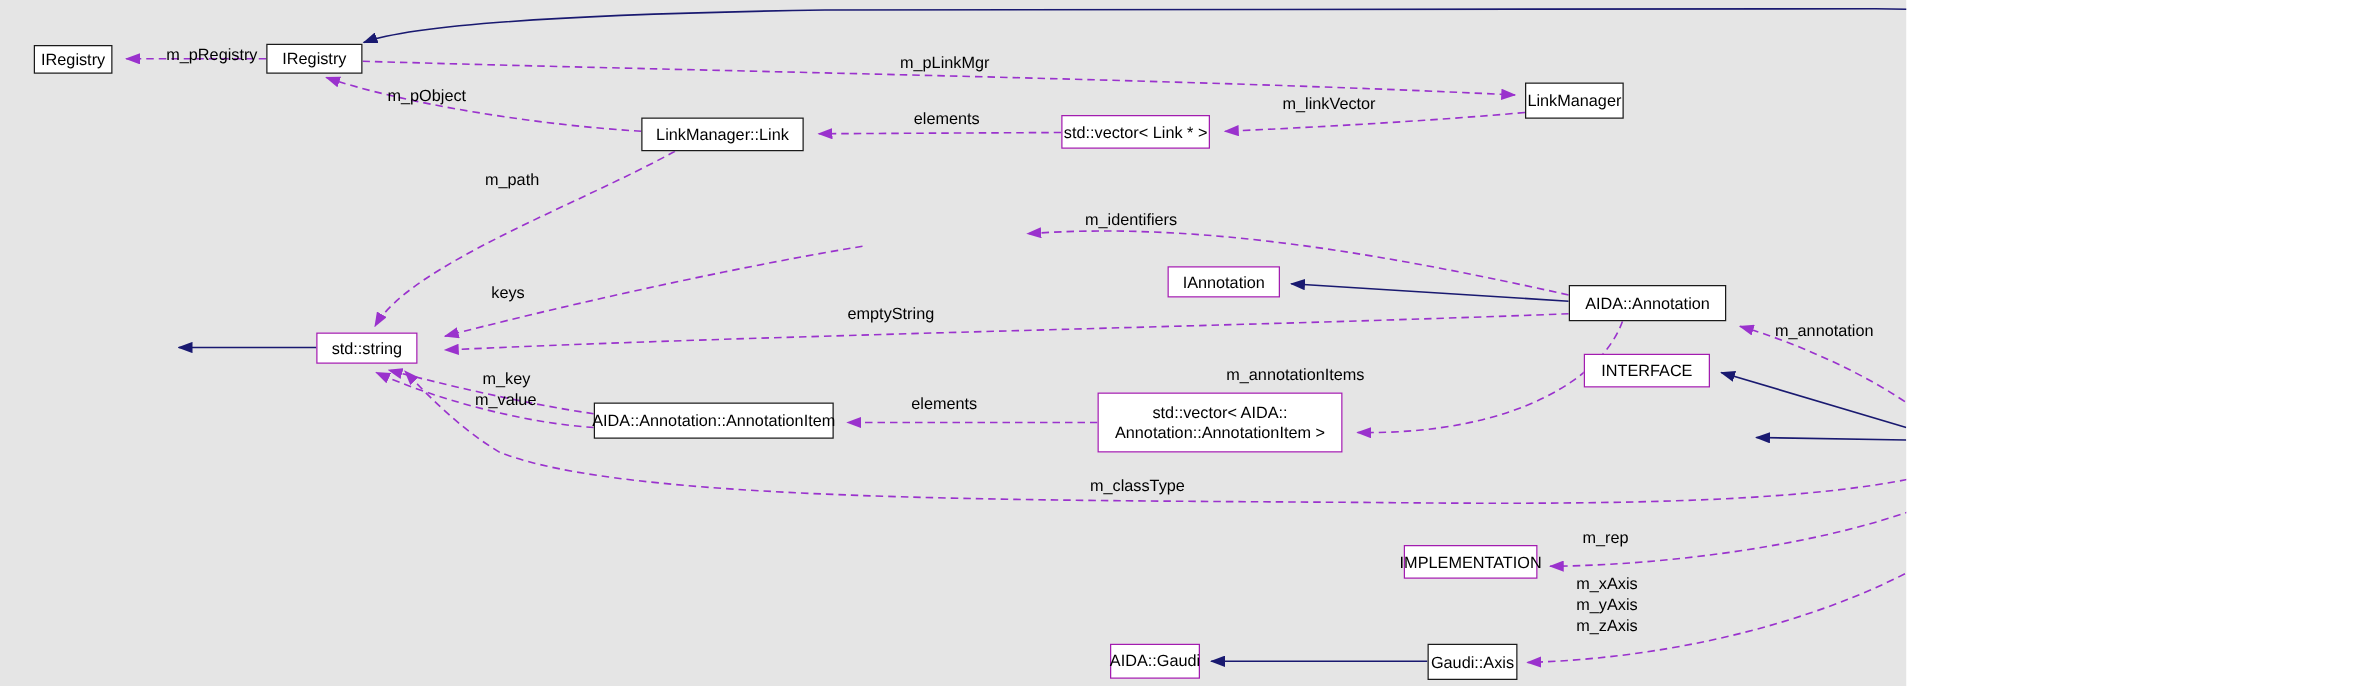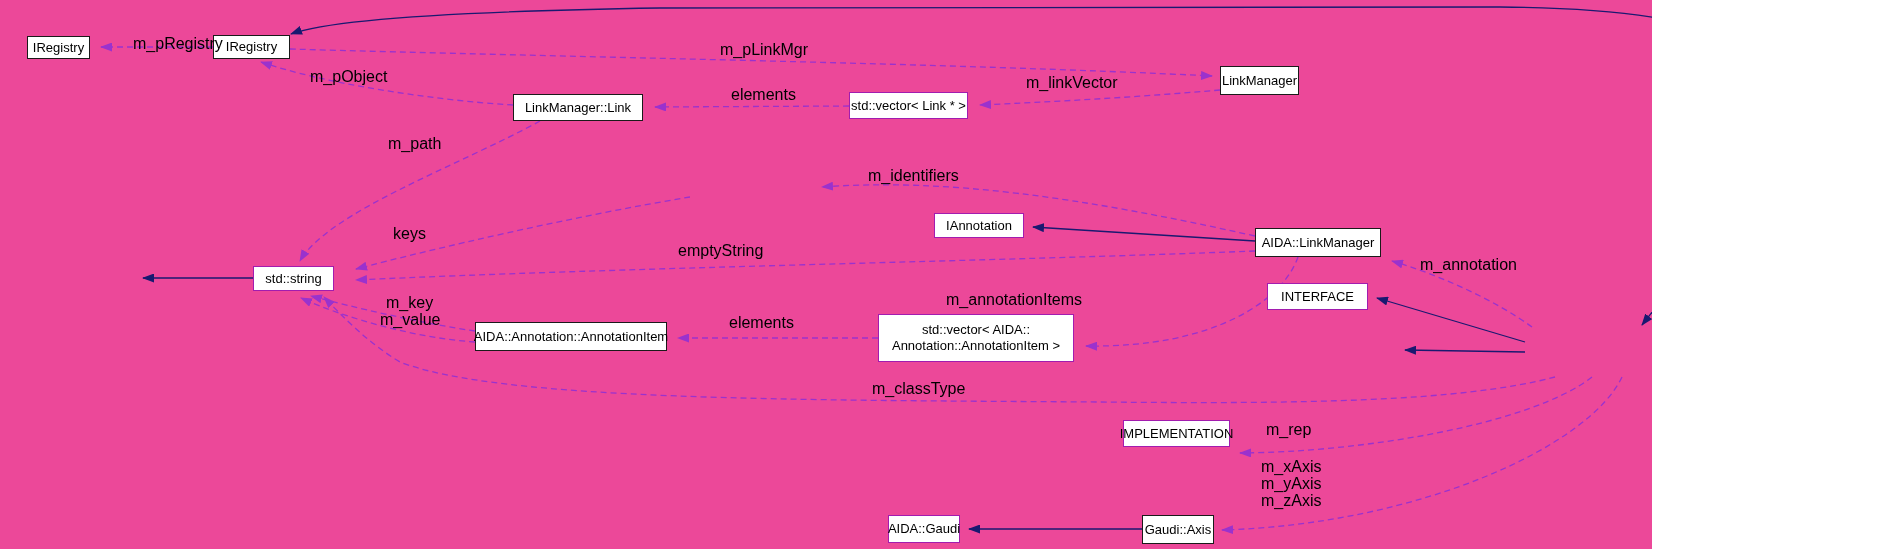--- a/index.html
+++ b/index.html
@@ -1,38 +1,38 @@
 <!DOCTYPE html>
 <html><head>
 <meta charset="utf-8">
 <style>
   html,body{margin:0;padding:0;background:#ffffff;}
   #canvas{
     position:relative;
-    width:1652px;height:549px;
-    background:#ec4899;
+    width:1525px;height:549px;
+    background:#e5e5e5;
     font-family:"Liberation Sans","DejaVu Sans",sans-serif;
     overflow:hidden;
   }
   #edges{position:absolute;left:0;top:0;width:1893px;height:549px;}
   .node{
     position:absolute;
     display:flex;flex-direction:column;align-items:center;justify-content:center;
     background:#ffffff;
     border:1px solid #a21caf;
     font-size:13px;line-height:16px;color:#000;
     white-space:nowrap;text-align:center;
     box-sizing:border-box;
     z-index:2;
   }
   .node.linked{border:1.4px solid #1a1a1a;}
   .node.current{background:#bfbfbf;border:1.4px solid #1a1a1a;}
   .elabel{
     position:absolute;
-    font-size:16px;color:#000;line-height:15px;white-space:nowrap;
+    font-size:13px;color:#000;line-height:15px;white-space:nowrap;
     z-index:3;
   }
 </style>
 </head>
 <body>
 
 <div id="canvas">
 
   <svg id="edges" width="1893" height="549" viewBox="0 0 1893 549">
     <defs>
@@ -86,36 +86,36 @@
   <div class="node linked" style="left:1220px;top:66px;width:79px;height:29px">
       <span>LinkManager</span>
     </div>
   <div class="node current" style="left:1746px;top:84px;width:137px;height:28px">
       <span>Gaudi::Histogram3D</span>
     </div>
   <div class="node" style="left:934px;top:213px;width:90px;height:25px">
       <span>IAnnotation</span>
     </div>
   <div class="node linked" style="left:1255px;top:228px;width:126px;height:29px">
-      <span>AIDA::LinkManager</span>
+      <span>AIDA::Annotation</span>
     </div>
   <div class="node" style="left:253px;top:266px;width:81px;height:25px">
       <span>std::string</span>
     </div>
   <div class="node" style="left:878px;top:314px;width:196px;height:48px">
       <span>std::vector&lt; AIDA::</span>
       <span>Annotation::AnnotationItem &gt;</span>
     </div>
   <div class="node linked" style="left:475px;top:322px;width:192px;height:29px">
       <span>AIDA::Annotation::AnnotationItem</span>
     </div>
   <div class="node" style="left:1267px;top:283px;width:101px;height:27px">
       <span>INTERFACE</span>
     </div>
-  <div class="node" style="left:1123px;top:420px;width:107px;height:27px">
+  <div class="node" style="left:1123px;top:436px;width:107px;height:27px">
       <span>IMPLEMENTATION</span>
     </div>
   <div class="node" style="left:888px;top:515px;width:72px;height:28px">
       <span>AIDA::Gaudi</span>
     </div>
   <div class="node linked" style="left:1142px;top:515px;width:72px;height:29px">
       <span>Gaudi::Axis</span>
     </div>
 
   <div class="elabel" style="left:133px;top:36px">m_pRegistry</div>
@@ -123,21 +123,21 @@
   <div class="elabel" style="left:310px;top:69px">m_pObject</div>
   <div class="elabel" style="left:731px;top:87px">elements</div>
   <div class="elabel" style="left:1026px;top:75px">m_linkVector</div>
   <div class="elabel" style="left:388px;top:136px">m_path</div>
   <div class="elabel" style="left:868px;top:168px">m_identifiers</div>
   <div class="elabel" style="left:393px;top:226px">keys</div>
   <div class="elabel" style="left:678px;top:243px">emptyString</div>
   <div class="elabel" style="left:386px;top:295px">m_key</div>
   <div class="elabel" style="left:380px;top:312px">m_value</div>
   <div class="elabel" style="left:729px;top:315px">elements</div>
-  <div class="elabel" style="left:946px;top:292px">m_annotationItems</div>
+  <div class="elabel" style="left:981px;top:292px">m_annotationItems</div>
   <div class="elabel" style="left:1420px;top:257px">m_annotation</div>
   <div class="elabel" style="left:872px;top:381px">m_classType</div>
   <div class="elabel" style="left:1266px;top:422px">m_rep</div>
   <div class="elabel" style="left:1261px;top:459px">m_xAxis</div>
   <div class="elabel" style="left:1261px;top:476px">m_yAxis</div>
   <div class="elabel" style="left:1261px;top:493px">m_zAxis</div>
 
 </div>
 
 </body></html>

